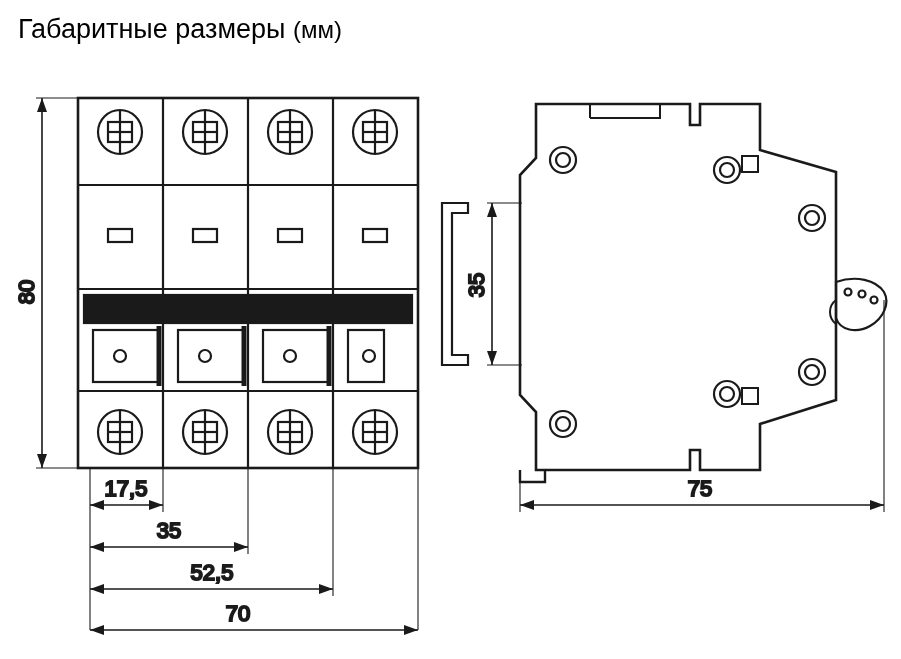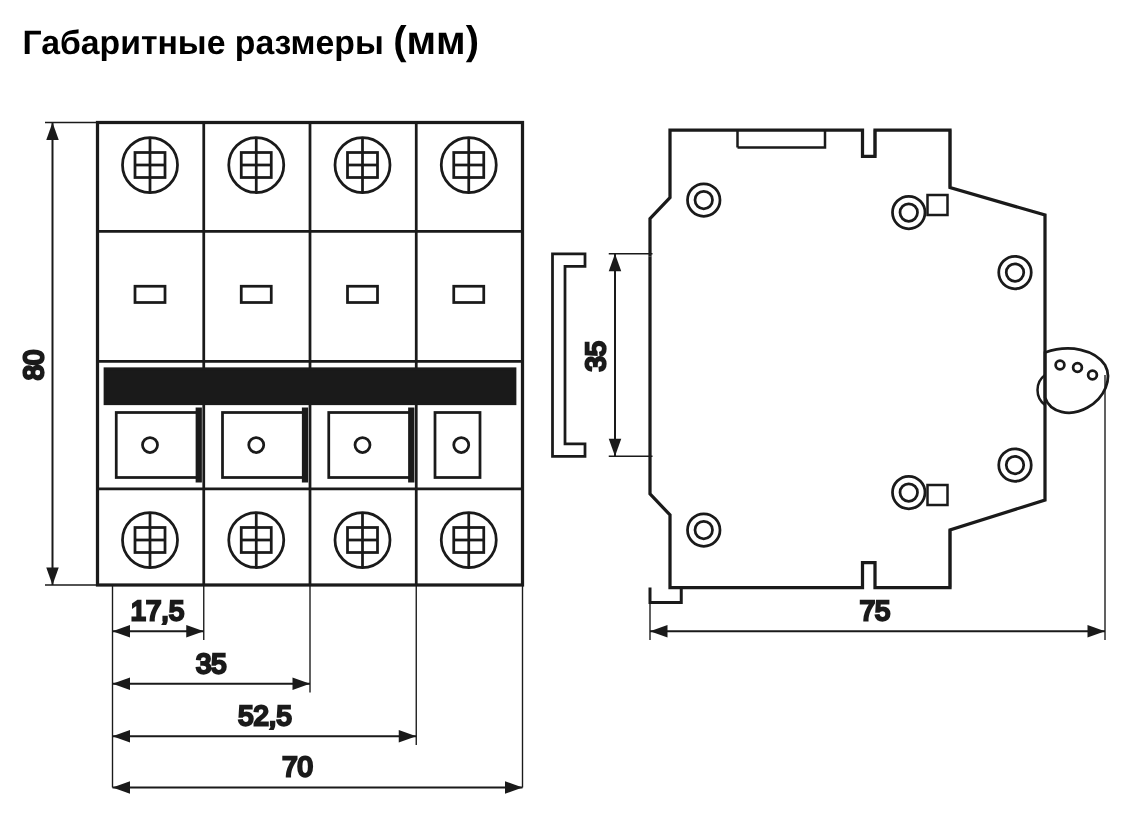--- a/index.html
+++ b/index.html
@@ -16,25 +16,25 @@
     overflow: hidden;
   }
   #title {
     position: absolute;
     left: 18px;
     top: 14px;
     font-size: 27px;
     white-space: nowrap;
   }
   #title .strong {
-    font-weight: bold;
+    font-weight: normal;
   }
   #title .unit {
-    font-weight: bold;
-    font-size: 32px;
+    font-weight: normal;
+    font-size: 24px;
   }
   #drawing {
     position: absolute;
     left: 0;
     top: 0;
     width: 901px;
     height: 659px;
   }
   .dim-label {
     font-size: 22px;

